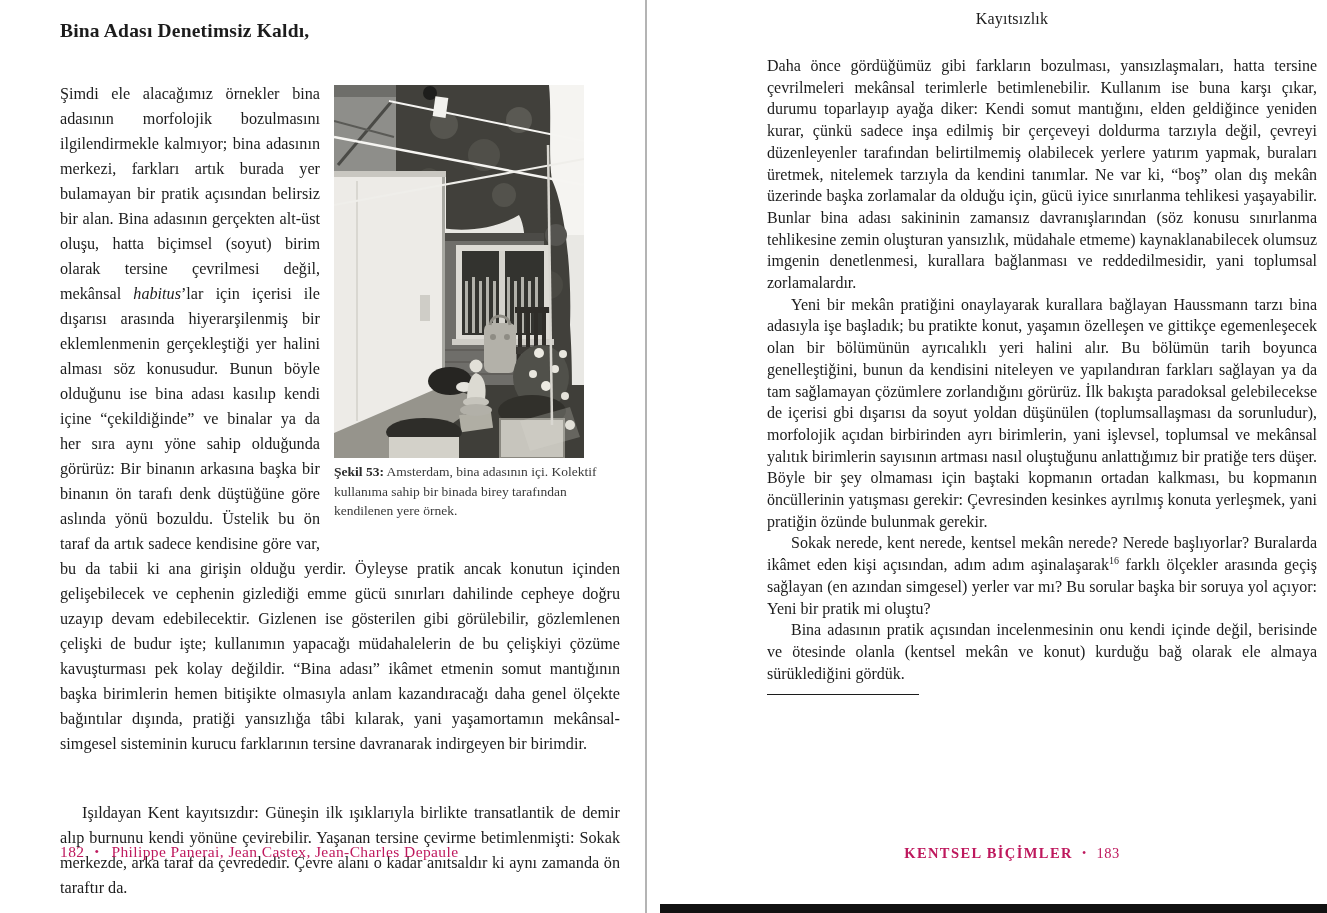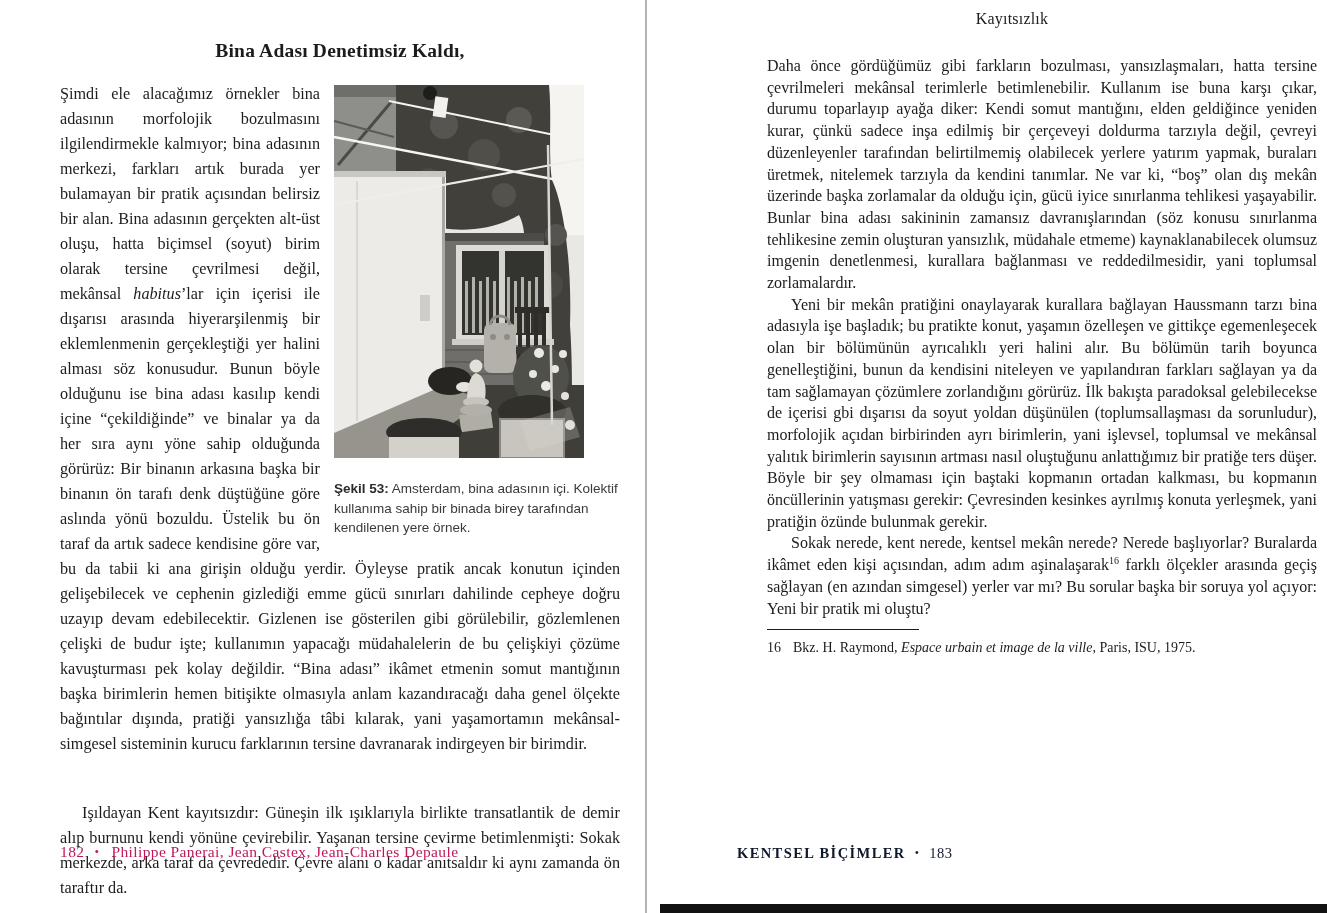--- a/index.html
+++ b/index.html
@@ -3,49 +3,49 @@
 <meta charset="utf-8">
 <style>
   html,body{margin:0;padding:0;background:#ffffff;}
   #spread{position:relative;width:1327px;height:913px;background:#ffffff;overflow:hidden;
           font-family:"Liberation Serif", serif;color:#1c1c1c;}
   
   .gutter{position:absolute;left:645px;top:0;width:2px;height:913px;background:#b4b4b4;}
   .page-edge{position:absolute;left:660px;top:904px;width:667px;height:9px;background:#121212;}
 
   
-  .lp-title{position:absolute;left:60px;top:18px;width:560px;text-align:center;
-            font-weight:bold;font-size:19.5px;line-height:26px;letter-spacing:.2px;margin-top:20px;}
+  .lp-title{position:absolute;left:60px;top:18px;width:560px;text-align:left;
+            font-weight:bold;font-size:19.5px;line-height:26px;letter-spacing:.2px;}
   .lp-body{position:absolute;left:60px;top:82px;width:560px;
            font-size:16.2px;line-height:25px;text-align:justify;hyphens:auto;}
   .lp-body p{margin:0;}
   .lp-body p.indented{text-indent:22px;margin-top:44px;}
   .figure{float:right;width:286px;margin:3px 0 18px 14px;}
   .figure svg{display:block;width:250px;height:373px;}
-  .caption{margin-top:21px;width:286px;font-family:Liberation Sans, sans-serif;
+  .caption{margin-top:4px;width:286px;font-family:Liberation Serif, serif;
            font-size:13.5px;line-height:19.5px;color:#3a3a3a;text-align:left;}
   .caption b{color:#2b2b2b;}
   .lp-footer{position:absolute;left:60px;top:843px;font-size:15.5px;letter-spacing:.4px;color:#be185d;}
   .lp-footer .num{margin-right:10px;}
   .lp-footer .sep{margin-right:12px;font-size:13px;position:relative;top:-1px;}
 
   
   .rp-title{position:absolute;left:737px;top:10px;width:550px;text-align:center;
             font-weight:normal;font-size:16px;letter-spacing:.2px;}
   .rp-body{position:absolute;left:767px;top:55px;width:550px;
            font-size:16px;line-height:21.7px;text-align:justify;hyphens:auto;}
   .rp-body p{margin:0;}
   .rp-body p.indented{text-indent:24px;}
   sup.fnref{font-size:10px;line-height:0;}
   .footnote-block{margin-top:10px;}
   .fn-rule{width:152px;height:0;border-top:1.4px solid #1c1c1c;margin-bottom:9px;}
   .fn-text{font-size:14px;line-height:18px;text-align:left;}
   .fn-text .fn-num{margin-right:12px;}
-  .rp-footer{position:absolute;left:737px;top:845px;width:550px;text-align:left;
-             font-size:14.5px;font-weight:bold;letter-spacing:1.4px;color:#0f172a;}
+  .rp-footer{position:absolute;left:737px;top:845px;width:550px;text-align:center;
+             font-size:14.5px;font-weight:bold;letter-spacing:1.4px;color:#be185d;}
   .rp-footer .sep{font-weight:normal;font-size:12px;margin:0 9px;position:relative;top:-1px;}
   .rp-footer .pnum{font-weight:normal;letter-spacing:.5px;}
   i{font-style:italic;}
 </style>
 </head>
 <body>
 
 <div id="spread">
 
   <div class="gutter"></div>
@@ -183,26 +183,24 @@
   <div class="lp-footer">
     <span class="num">182</span><span class="sep">•</span><span>Philippe Panerai, Jean Castex, Jean-Charles Depaule</span>
   </div>
 
   <div class="rp-title">Kayıtsızlık</div>
 
   <div class="rp-body">
     <p>Daha önce gördüğümüz gibi farkların bozulması, yansızlaşmaları, hatta tersine çevrilmeleri mekânsal terimlerle betimlenebilir. Kullanım ise buna karşı çıkar, durumu toparlayıp ayağa diker: Kendi somut mantığını, elden geldiğince yeniden kurar, çünkü sadece inşa edilmiş bir çerçeveyi doldurma tarzıyla değil, çevreyi düzenleyenler tarafından belirtilmemiş olabilecek yerlere yatırım yapmak, buraları üretmek, nitelemek tarzıyla da kendini tanımlar. Ne var ki, “boş” olan dış mekân üzerinde başka zorlamalar da olduğu için, gücü iyice sınırlanma tehlikesi yaşayabilir. Bunlar bina adası sakininin zamansız davranışlarından (söz konusu sınırlanma tehlikesine zemin oluşturan yansızlık, müdahale etmeme) kaynaklanabilecek olumsuz imgenin denetlenmesi, kurallara bağlanması ve reddedilmesidir, yani toplumsal zorlamalardır.</p>
     <p class="indented">Yeni bir mekân pratiğini onaylayarak kurallara bağlayan Haussmann tarzı bina adasıyla işe başladık; bu pratikte konut, yaşamın özelleşen ve gittikçe egemenleşecek olan bir bölümünün ayrıcalıklı yeri halini alır. Bu bölümün tarih boyunca genelleştiğini, bunun da kendisini niteleyen ve yapılandıran farkları sağlayan ya da tam sağlamayan çözümlere zorlandığını görürüz. İlk bakışta paradoksal gelebilecekse de içerisi gbi dışarısı da soyut yoldan düşünülen (toplumsallaşması da sorunludur), morfolojik açıdan birbirinden ayrı birimlerin, yani işlevsel, toplumsal ve mekânsal yalıtık birimlerin sayısının artması nasıl oluştuğunu anlattığımız bir pratiğe ters düşer. Böyle bir şey olmaması için baştaki kopmanın ortadan kalkması, bu kopmanın öncüllerinin yatışması gerekir: Çevresinden kesinkes ayrılmış konuta yerleşmek, yani pratiğin özünde bulunmak gerekir.</p>
     <p class="indented"><span>Sokak nerede, kent nerede, kentsel mekân nerede? Nerede başlıyorlar? Buralarda ikâmet eden kişi açısından, adım adım aşinalaşarak</span><sup class="fnref">16</sup><span> farklı ölçekler arasında geçiş sağlayan (en azından simgesel) yerler var mı? Bu sorular başka bir soruya yol açıyor: Yeni bir pratik mi oluştu?</span></p>
+    <p class="indented">Bina adasının pratik açısından incelenmesinin onu kendi içinde değil, berisinde ve ötesinde olanla (kentsel mekân ve konut) kurduğu bağ olarak ele almaya sürüklediğini gördük.</p>
 
     <div class="footnote-block">
       <div class="fn-rule"></div>
-      <div class="fn-text">
-        <span class="fn-num">16</span><span>Bkz. H. Raymond, </span><i>Espace urbain et image de la ville</i><span>, Paris, ISU, 1975.</span>
-      </div>
     </div>
   </div>
 
   <div class="rp-footer">
     <span>KENTSEL BİÇİMLER</span><span class="sep">•</span><span class="pnum">183</span>
   </div>
 
   <div class="page-edge"></div>
 </div>
 

